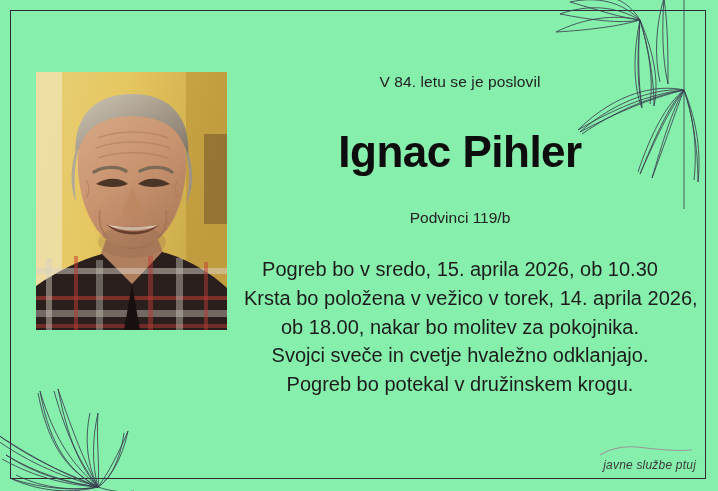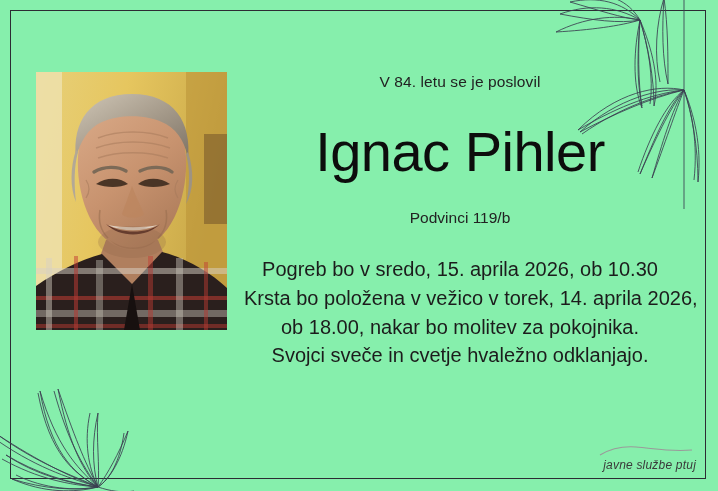--- a/index.html
+++ b/index.html
@@ -80,22 +80,22 @@
 
   .preamble {
     font-size: 15.5px;
     line-height: 20px;
     letter-spacing: 0.1px;
     color: #222222;
   }
 
   .name {
     margin-top: 30px;
-    font-size: 56px;
-    font-weight: normal;
+    font-size: 44px;
+    font-weight: bold;
     line-height: 60px;
     letter-spacing: -0.5px;
     color: #0d0d0d;
   }
 
   .address {
     margin-top: 26px;
     font-size: 15.5px;
     line-height: 20px;
     color: #222222;
@@ -278,20 +278,21 @@
 
   <div class="content">
     <div class="preamble">V 84. letu se je poslovil</div>
     <div class="name">Ignac Pihler</div>
     <div class="address">Podvinci 119/b</div>
     <div class="body-lines">
       <div class="body-line">Pogreb bo v sredo, 15. aprila 2026, ob 10.30</div>
       <div class="body-line">Krsta bo položena v vežico v torek, 14. aprila 2026,</div>
       <div class="body-line">ob 18.00, nakar bo molitev za pokojnika.</div>
       <div class="body-line">Svojci sveče in cvetje hvaležno odklanjajo.</div>
+      <div class="body-line">Pogreb bo potekal v družinskem krogu.</div>
     </div>
   </div>
 
   <div class="footer">
     <span class="footer-mark">
       <svg viewBox="0 0 100 12" preserveAspectRatio="none">
         <path d="M4 10 C 14 4, 26 1, 40 2 C 56 3, 72 7, 96 5"></path>
       </svg>
     </span>
     <span class="footer-text">javne službe ptuj</span>

